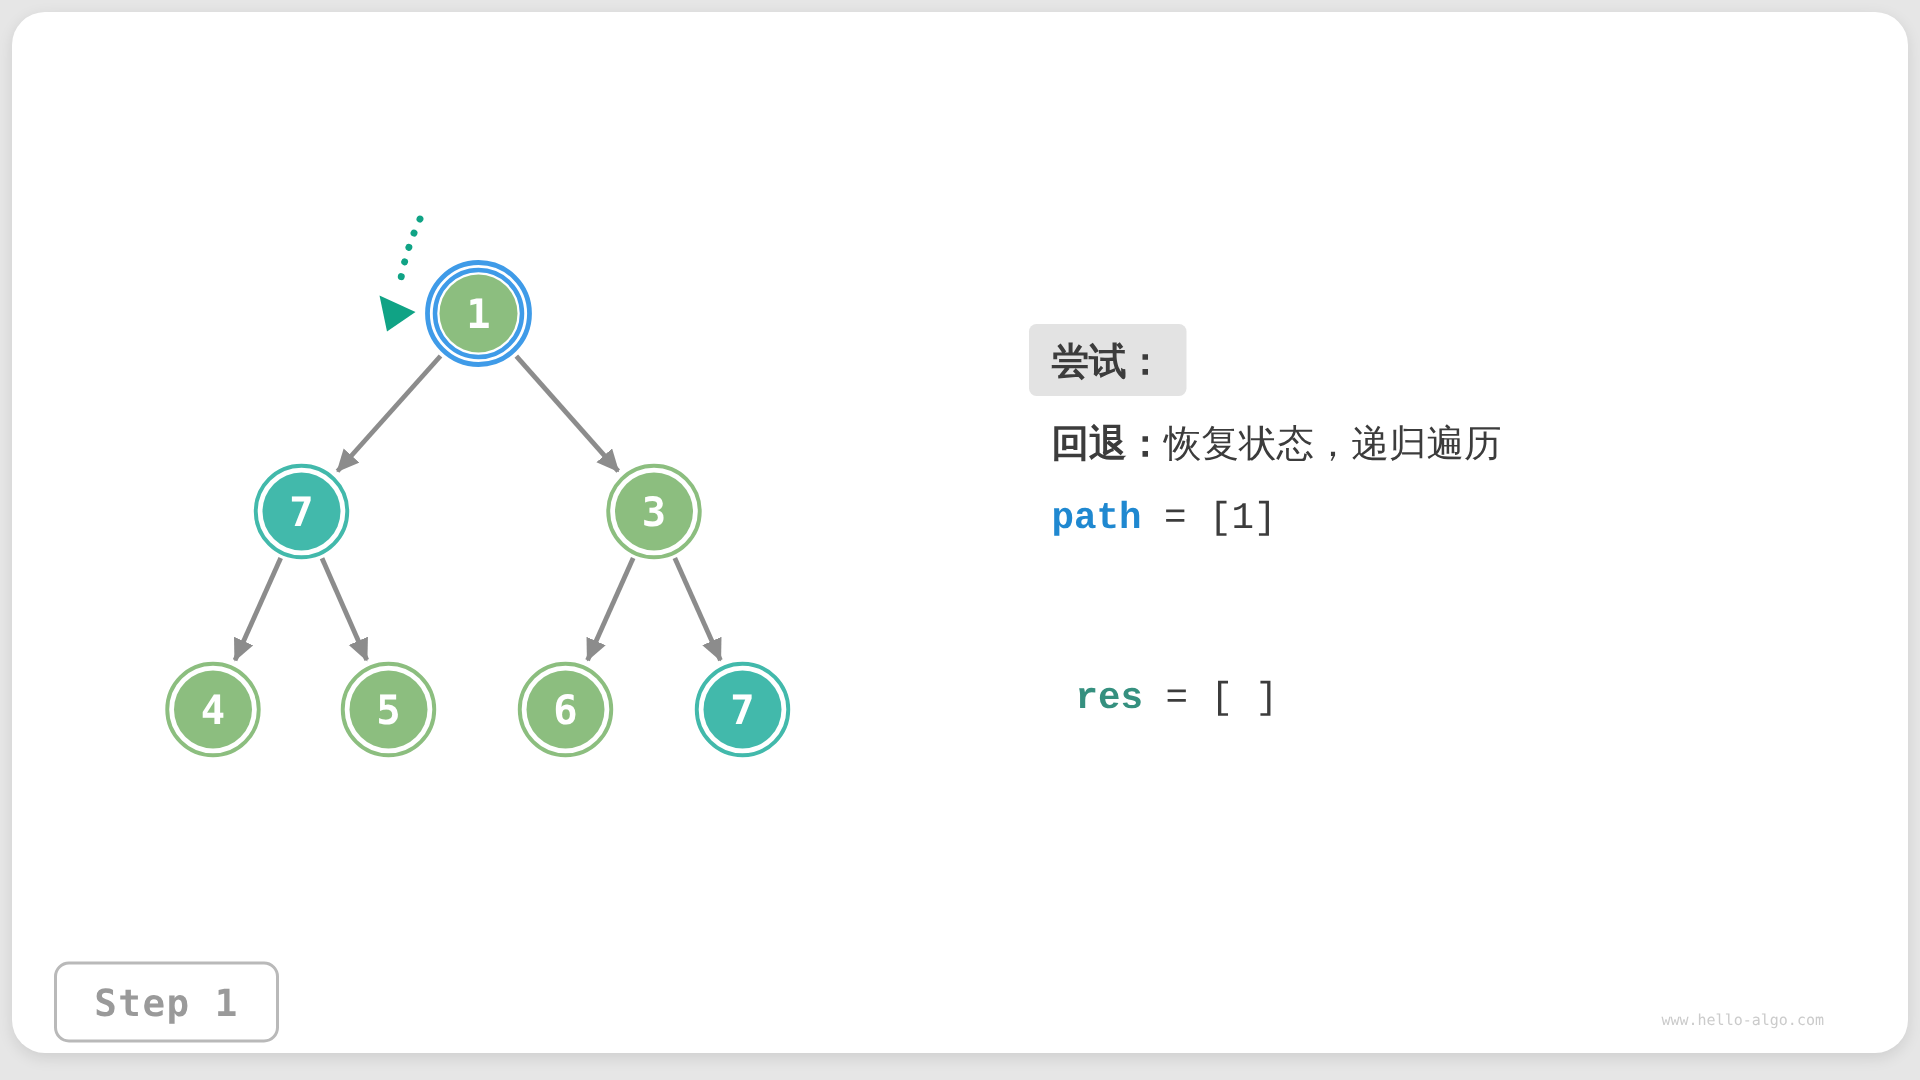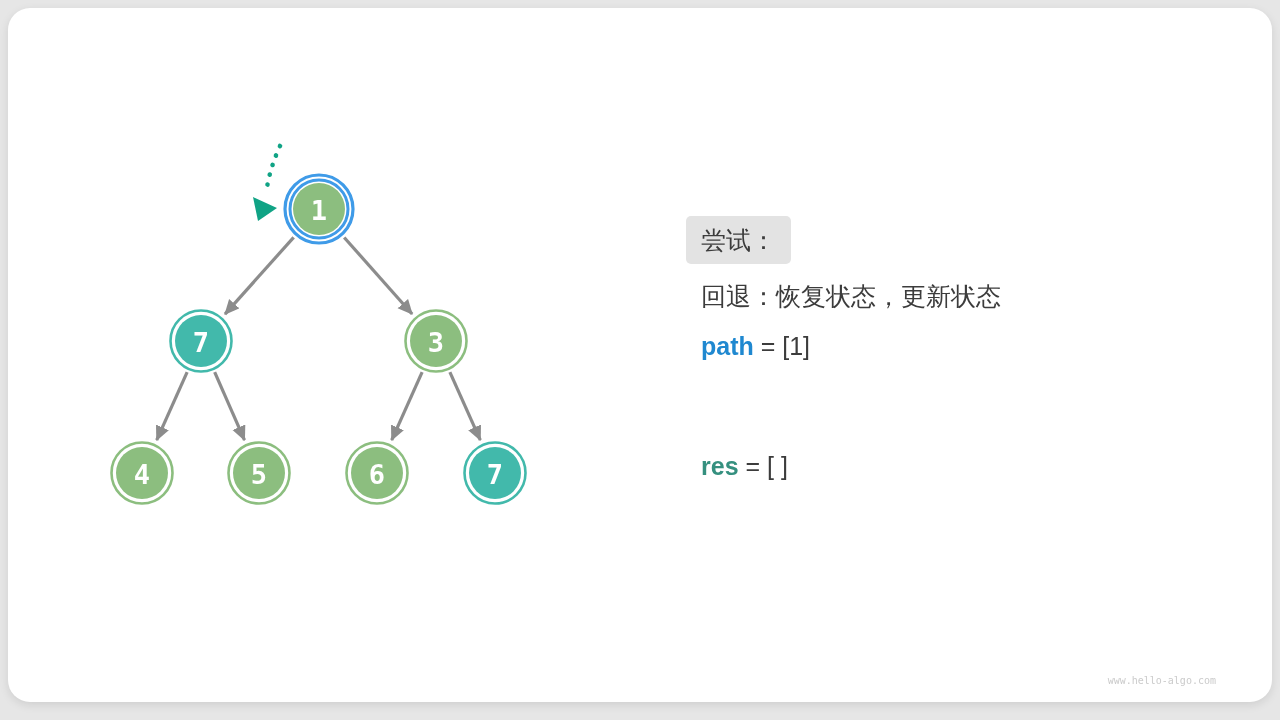--- a/index.html
+++ b/index.html
@@ -38,30 +38,30 @@
   }
   .legend .line { position: absolute; left: 0; white-space: nowrap; }
   .try-line {
     top: 0; height: 48px;
     display: inline-flex; align-items: center;
     background: var(--highlight-bg, #e3e3e3);
     border-radius: 5px;
     padding: 0 15px;
   }
   .back-line { top: 64px; line-height: 32px; padding-left: 15px; }
-  .zh-label { font-weight: 400; }
+  .zh-label { font-weight: 700; }
   .code-line {
-    font-family: Liberation Sans, sans-serif;
+    font-family: Liberation Mono, monospace;
     line-height: 32px; padding-left: 15px;
   }
   .path-line { top: 114px; }
   .res-line  { top: 234px; }
   .code-name { font-weight: bold; }
   .path-name { color: var(--path-blue, #1f88d0); }
-  .res-name  { color: var(--res-teal, #35907f); }
+  .res-name  { color: var(--res-teal, #35907f); margin-left: 16px; }
   .code-rest { color: var(--text-dark, #3c3c3c); }
 
   .step-box {
     position: absolute;
     left: 36px; top: 641px;
     width: 146px; height: 50px;
     border: 2px solid var(--step-border, #b9b9b9);
     border-radius: 10px;
     background: #ffffff;
     display: flex; align-items: center; justify-content: center;
@@ -137,25 +137,28 @@
         <circle cx="495" cy="473" r="30.5" fill="none" stroke="#42B9AB" stroke-width="2.6"></circle>
         <text x="495" y="474" fill="#FFFFFF" font-size="27" text-anchor="middle" dominant-baseline="central" class="node-digit">7</text>
       </g>
     </svg>
 
   <div class="legend">
     <div class="line try-line">
       <span class="zh-label">尝试：</span>
     </div>
     <div class="line back-line">
-      <span class="zh-label">回退：</span><span>恢复状态，更新状态</span>
+      <span class="zh-label">回退：</span><span>恢复状态，递归遍历</span>
     </div>
     <div class="line code-line path-line">
       <span class="code-name path-name">path</span><span class="code-rest"> = [1]</span>
     </div>
     <div class="line code-line res-line">
       <span class="code-name res-name">res</span><span class="code-rest"> = [ ]</span>
     </div>
   </div>
 
+  <div class="step-box">
+    <span>Step 1</span>
+  </div>
 
   <div class="watermark">www.hello-algo.com</div>
 </div>
 
 </body></html>

